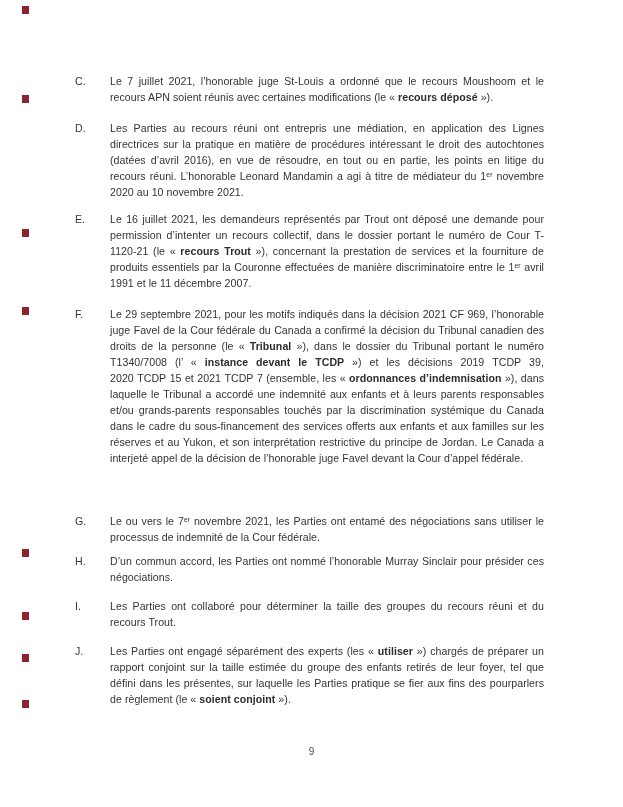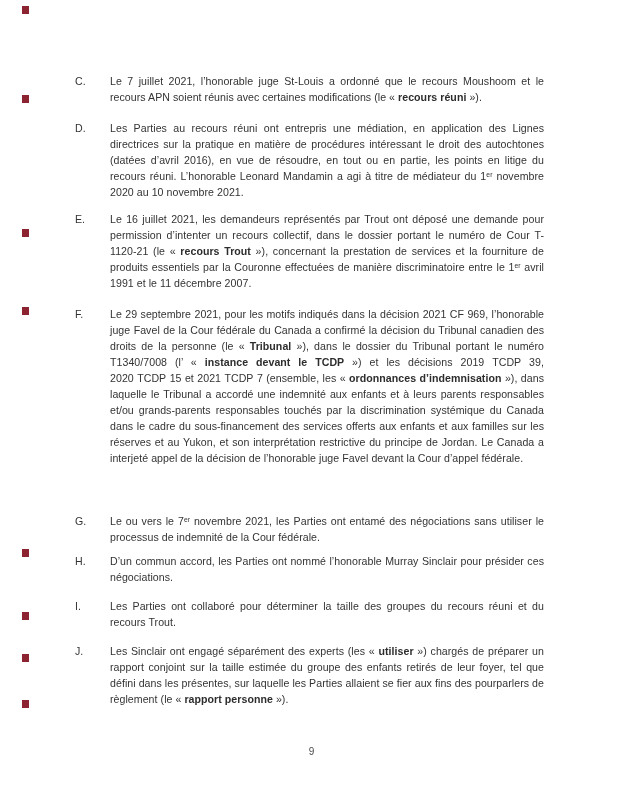--- a/index.html
+++ b/index.html
@@ -64,21 +64,21 @@
       <div class="marker" style="top: 229px; background: rgb(139, 36, 48);"></div>
       <div class="marker" style="top: 307px; background: rgb(139, 36, 48);"></div>
       <div class="marker" style="top: 549px; background: rgb(139, 36, 48);"></div>
       <div class="marker" style="top: 612px; background: rgb(139, 36, 48);"></div>
       <div class="marker" style="top: 654px; background: rgb(139, 36, 48);"></div>
       <div class="marker" style="top: 700px; background: rgb(139, 36, 48);"></div>
     </div>
   <div>
       <div class="para">
         <div class="plabel">C.</div>
-        <div class="ptext"><span>Le 7 juillet 2021, l’honorable juge St-Louis a ordonné que le recours Moushoom et le recours APN soient réunis avec certaines modifications (le « </span><b>recours réuni</b><span> »).</span></div>
+        <div class="ptext"><span>Le 7 juillet 2021, l’honorable juge St-Louis a ordonné que le recours Moushoom et le recours APN soient réunis avec certaines modifications (le « </span><b>recours déposé</b><span> »).</span></div>
       </div>
       <div class="para">
         <div class="plabel">D.</div>
         <div class="ptext"><span>Les Parties au recours réuni ont entrepris une médiation, en application des Lignes directrices sur la pratique en matière de procédures intéressant le droit des autochtones (datées d’avril 2016), en vue de résoudre, en tout ou en partie, les points en litige du recours réuni. L’honorable Leonard Mandamin a agi à titre de médiateur du 1</span><sup>er</sup><span> novembre 2020 au 10 novembre 2021.</span></div>
       </div>
       <div class="para">
         <div class="plabel">E.</div>
         <div class="ptext"><span>Le 16 juillet 2021, les demandeurs représentés par Trout ont déposé une demande pour permission d’intenter un recours collectif, dans le dossier portant le numéro de Cour T-1120-21 (le « </span><b>recours Trout</b><span> »), concernant la prestation de services et la fourniture de produits essentiels par la Couronne effectuées de manière discriminatoire entre le 1</span><sup>er</sup><span> avril 1991 et le 11 décembre 2007.</span></div>
       </div>
       <div class="para">
@@ -92,17 +92,17 @@
       <div class="para">
         <div class="plabel">H.</div>
         <div class="ptext"><span>D’un commun accord, les Parties ont nommé l’honorable Murray Sinclair pour présider ces négociations.</span></div>
       </div>
       <div class="para">
         <div class="plabel">I.</div>
         <div class="ptext"><span>Les Parties ont collaboré pour déterminer la taille des groupes du recours réuni et du recours Trout.</span></div>
       </div>
       <div class="para">
         <div class="plabel">J.</div>
-        <div class="ptext"><span>Les Sinclair ont engagé séparément des experts (les « </span><b>utiliser</b><span> ») chargés de préparer un rapport conjoint sur la taille estimée du groupe des enfants retirés de leur foyer, tel que défini dans les présentes, sur laquelle les Parties allaient se fier aux fins des pourparlers de règlement (le « </span><b>rapport personne</b><span> »).</span></div>
+        <div class="ptext"><span>Les Parties ont engagé séparément des experts (les « </span><b>utiliser</b><span> ») chargés de préparer un rapport conjoint sur la taille estimée du groupe des enfants retirés de leur foyer, tel que défini dans les présentes, sur laquelle les Parties pratique se fier aux fins des pourparlers de règlement (le « </span><b>soient conjoint</b><span> »).</span></div>
       </div>
     </div>
   <div class="footer">9</div>
 </div>
 
 </body></html>

